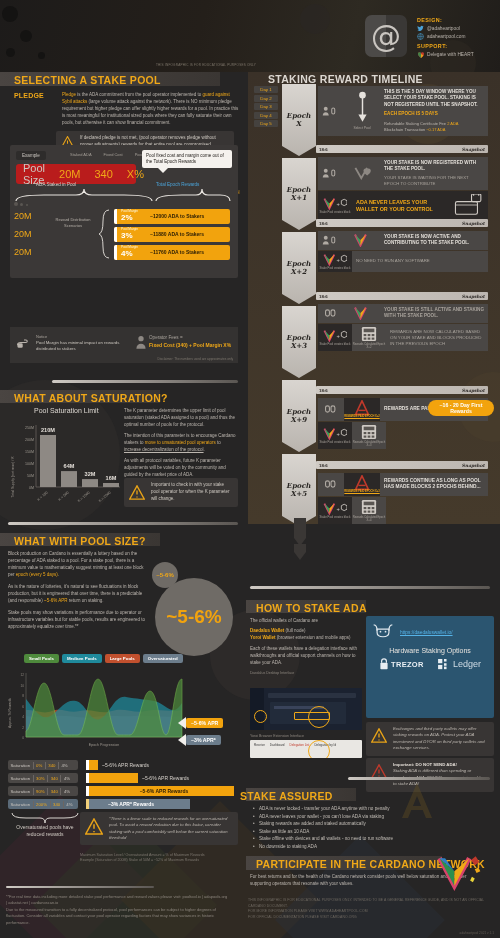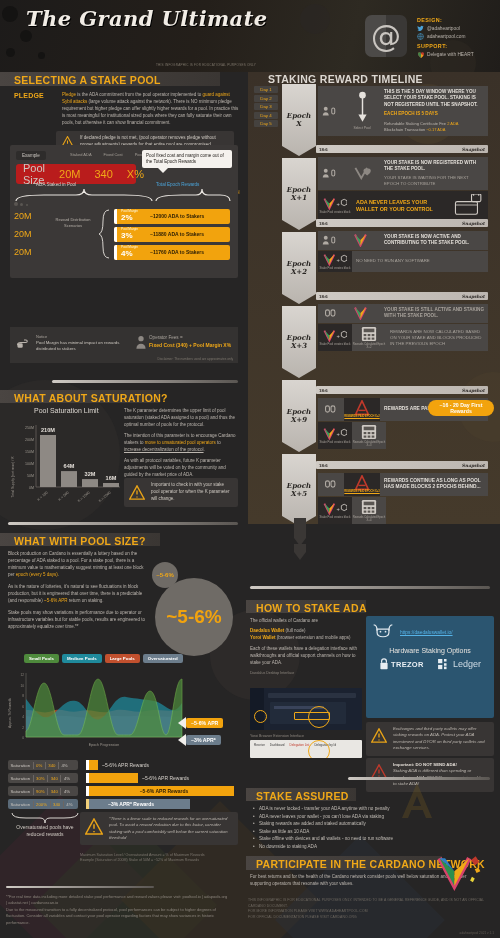--- a/index.html
+++ b/index.html
@@ -121,21 +121,20 @@
 </div>
 
 <div id="top">
   <div class="bg-deco circle" style="left:2px;top:6px;width:16px;height:16px;background:#141312;"></div>
   <div class="bg-deco circle" style="left:20px;top:30px;width:12px;height:12px;background:#141312;"></div>
   <div class="bg-deco circle" style="left:6px;top:48px;width:9px;height:9px;background:#141312;"></div>
   <div class="bg-deco circle" style="left:38px;top:52px;width:7px;height:7px;background:#141312;"></div>
   <div class="bg-deco circle" style="left:300px;top:4px;width:30px;height:30px;background:#2b2723;opacity:.7;"></div>
   <div class="bg-deco circle" style="left:430px;top:40px;width:46px;height:46px;background:#2d2822;opacity:.6;"></div>
 
-  <div class="title-script">The Grand Ultimate</div>
   <div class="edu-note">THIS INFOGRAPHIC IS FOR EDUCATIONAL PURPOSES ONLY</div>
 
   <div class="at-box">
     <span>@</span>
   </div>
 
   <div class="cred" style="left:417px; top:17px;">
     <div class="cred-h">DESIGN:</div>
     <div class="cred-row">
       <span class="mini-ico">
@@ -921,21 +920,21 @@
   </span>
   <span style="font-size:4.3px;line-height:1.5;color:#bdb7b0;">
     <b style="color:#e4ded7;">Important: DO NOT SEND ADA!</b><br>
     <i>Staking ADA is different than spending or transferring ADA. NEVER use a receiving address to stake ADA!</i>
   </span>
 </div>
 
 <div class="divider" style="position:absolute;left:348px;top:777px;width:142px;"></div>
 
 <div class="sec-band" style="position:absolute;left:246px;top:788px;width:110px;height:13px;"></div>
-<div class="sec-h" style="position:absolute;left:256px;top:790px;">STAKE ASSURED</div>
+<div class="sec-h" style="position:absolute;left:240px;top:790px;">STAKE ASSURED</div>
 
 <ul class="bullets" style="position:absolute;left:252px;top:806px;width:240px;">
   <li>ADA is never locked - transfer your ADA anytime with no penalty</li>
   <li>ADA never leaves your wallet - you can't lose ADA via staking</li>
   <li>Staking rewards are added and staked automatically</li>
   <li>Stake as little as 10 ADA</li>
   <li>Stake offline with devices and all wallets - no need to run software</li>
   <li>No downside to staking ADA</li>
 </ul>
 

